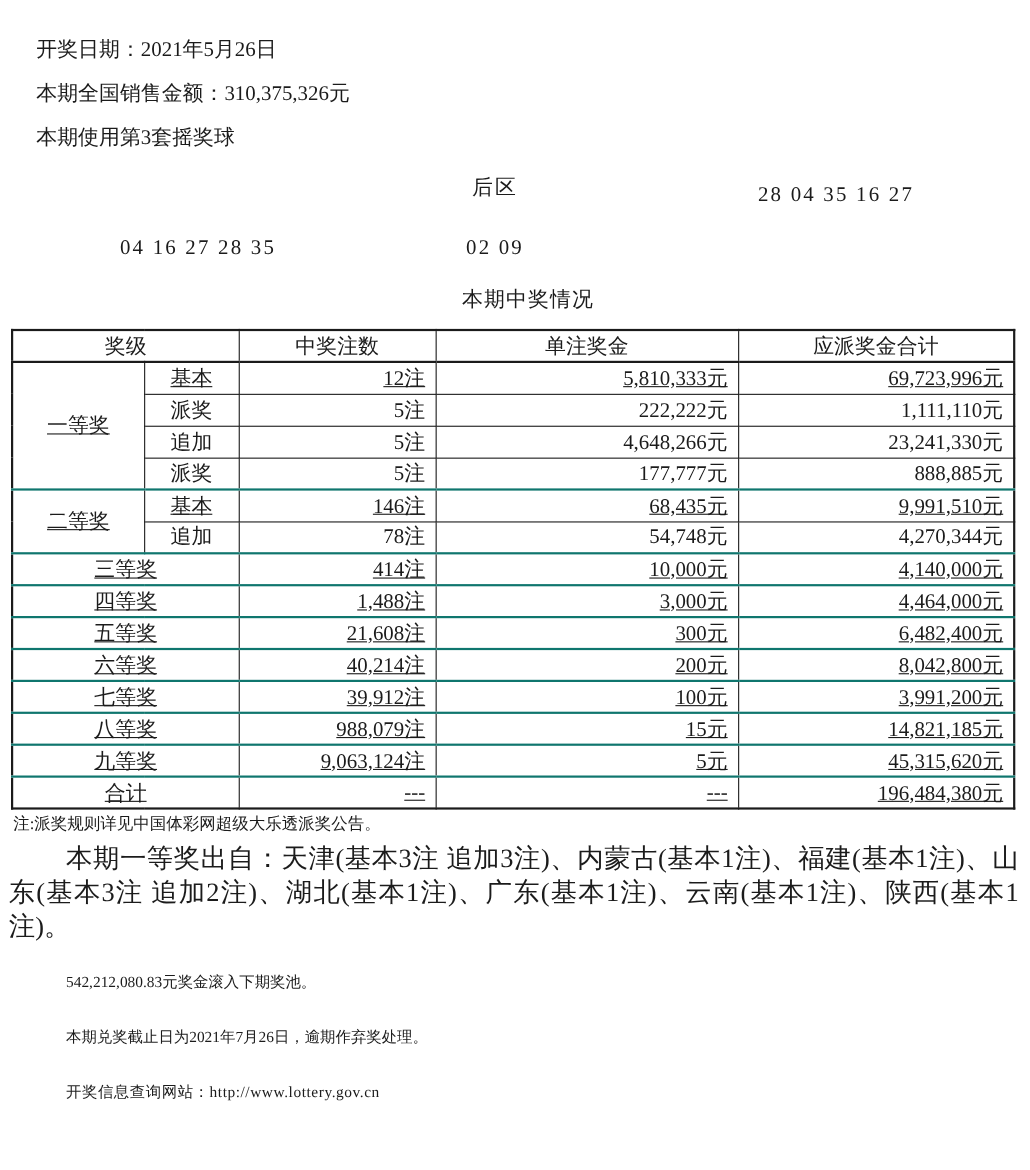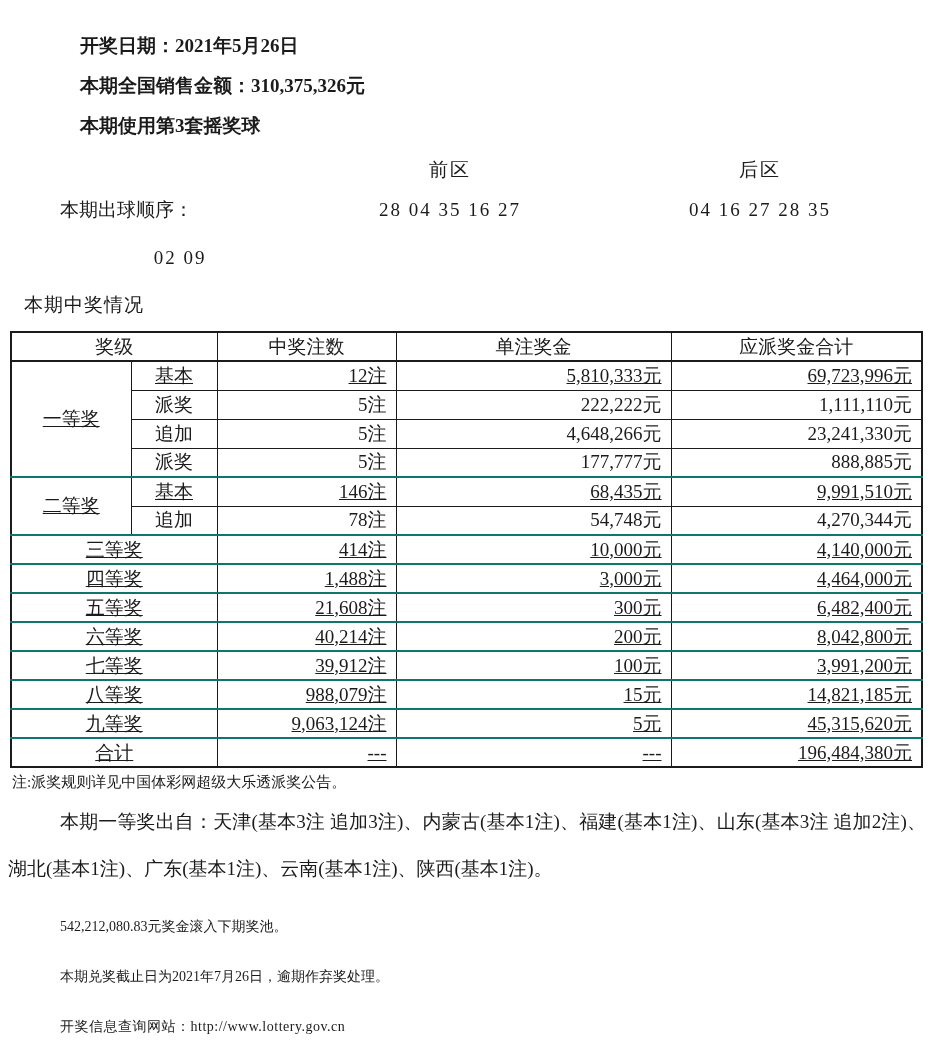--- a/index.html
+++ b/index.html
@@ -5,38 +5,37 @@
   * { box-sizing: border-box; }
   html, body {
     margin: 0; padding: 0;
     width: 936px; height: 1064px;
     background: #ffffff;
     color: #1b1b1b;
     font-family: "Liberation Serif", "DejaVu Serif", serif;
     overflow: hidden;
   }
   .info-block {
-    margin: 26px 0 0 80px;
+    margin: 26px 0 0 33px;
     font-size: 19px;
     line-height: 40px;
-    font-weight: bold;
   }
   .zones {
     display: grid;
     grid-template-columns: 240px 300px 320px;
     padding-left: 60px;
     margin-top: 8px;
     font-size: 19px;
   }
   .zones .cell { display: flex; align-items: center; }
   .zones .zone-col { justify-content: center; text-align: center; letter-spacing: 2px; }
   .zones .hdr { height: 32px; }
   .zones .row { height: 48px; }
   .table-title {
-    text-align: left;
+    text-align: center;
     font-size: 19px;
     margin-top: 10px;
     height: 26px;
     line-height: 26px;
     letter-spacing: 1px;
     padding-left: 24px;
   }
   table.prize {
     border-collapse: collapse;
     margin: 13px 0 0 10px;
@@ -57,22 +56,22 @@
   table.prize thead th { border-bottom: 2px solid #1b1b1b; }
   table.prize tr.thick td { border-top: 2px solid #0f766e; text-decoration: underline; }
   table.prize td.num { text-align: right; padding-right: 9px; }
   .rule-note {
     margin: 5px 0 0 12px;
     font-size: 15px;
     line-height: 18px;
   }
   .winners {
     margin: 7px 10px 0 8px;
-    font-size: 19px;
-    line-height: 47px;
+    font-size: 24px;
+    line-height: 31px;
     text-indent: 52px;
     text-align: justify;
   }
   .para {
     margin-left: 60px;
     font-size: 14px;
     line-height: 22px;
   }
   .para.rollover { margin-top: 24px; }
   .para.deadline { margin-top: 28px; }
@@ -82,24 +81,22 @@
 <body>
 
 <div class="info-block">
   <div>开奖日期：2021年5月26日</div>
   <div>本期全国销售金额：310,375,326元</div>
   <div>本期使用第3套摇奖球</div>
 </div>
 
 <div class="zones">
   <div class="cell hdr"></div>
-  <div class="cell hdr zone-col">前区</div>
   <div class="cell hdr zone-col">后区</div>
 
-  <div class="cell row">本期出球顺序：</div>
   <div class="cell row zone-col">28 04 35 16 27</div>
 
   <div class="cell row zone-col">04 16 27 28 35</div>
   <div class="cell row zone-col">02 09</div>
 </div>
 
 <div class="table-title">本期中奖情况</div>
 
 <table class="prize">
   <colgroup>

